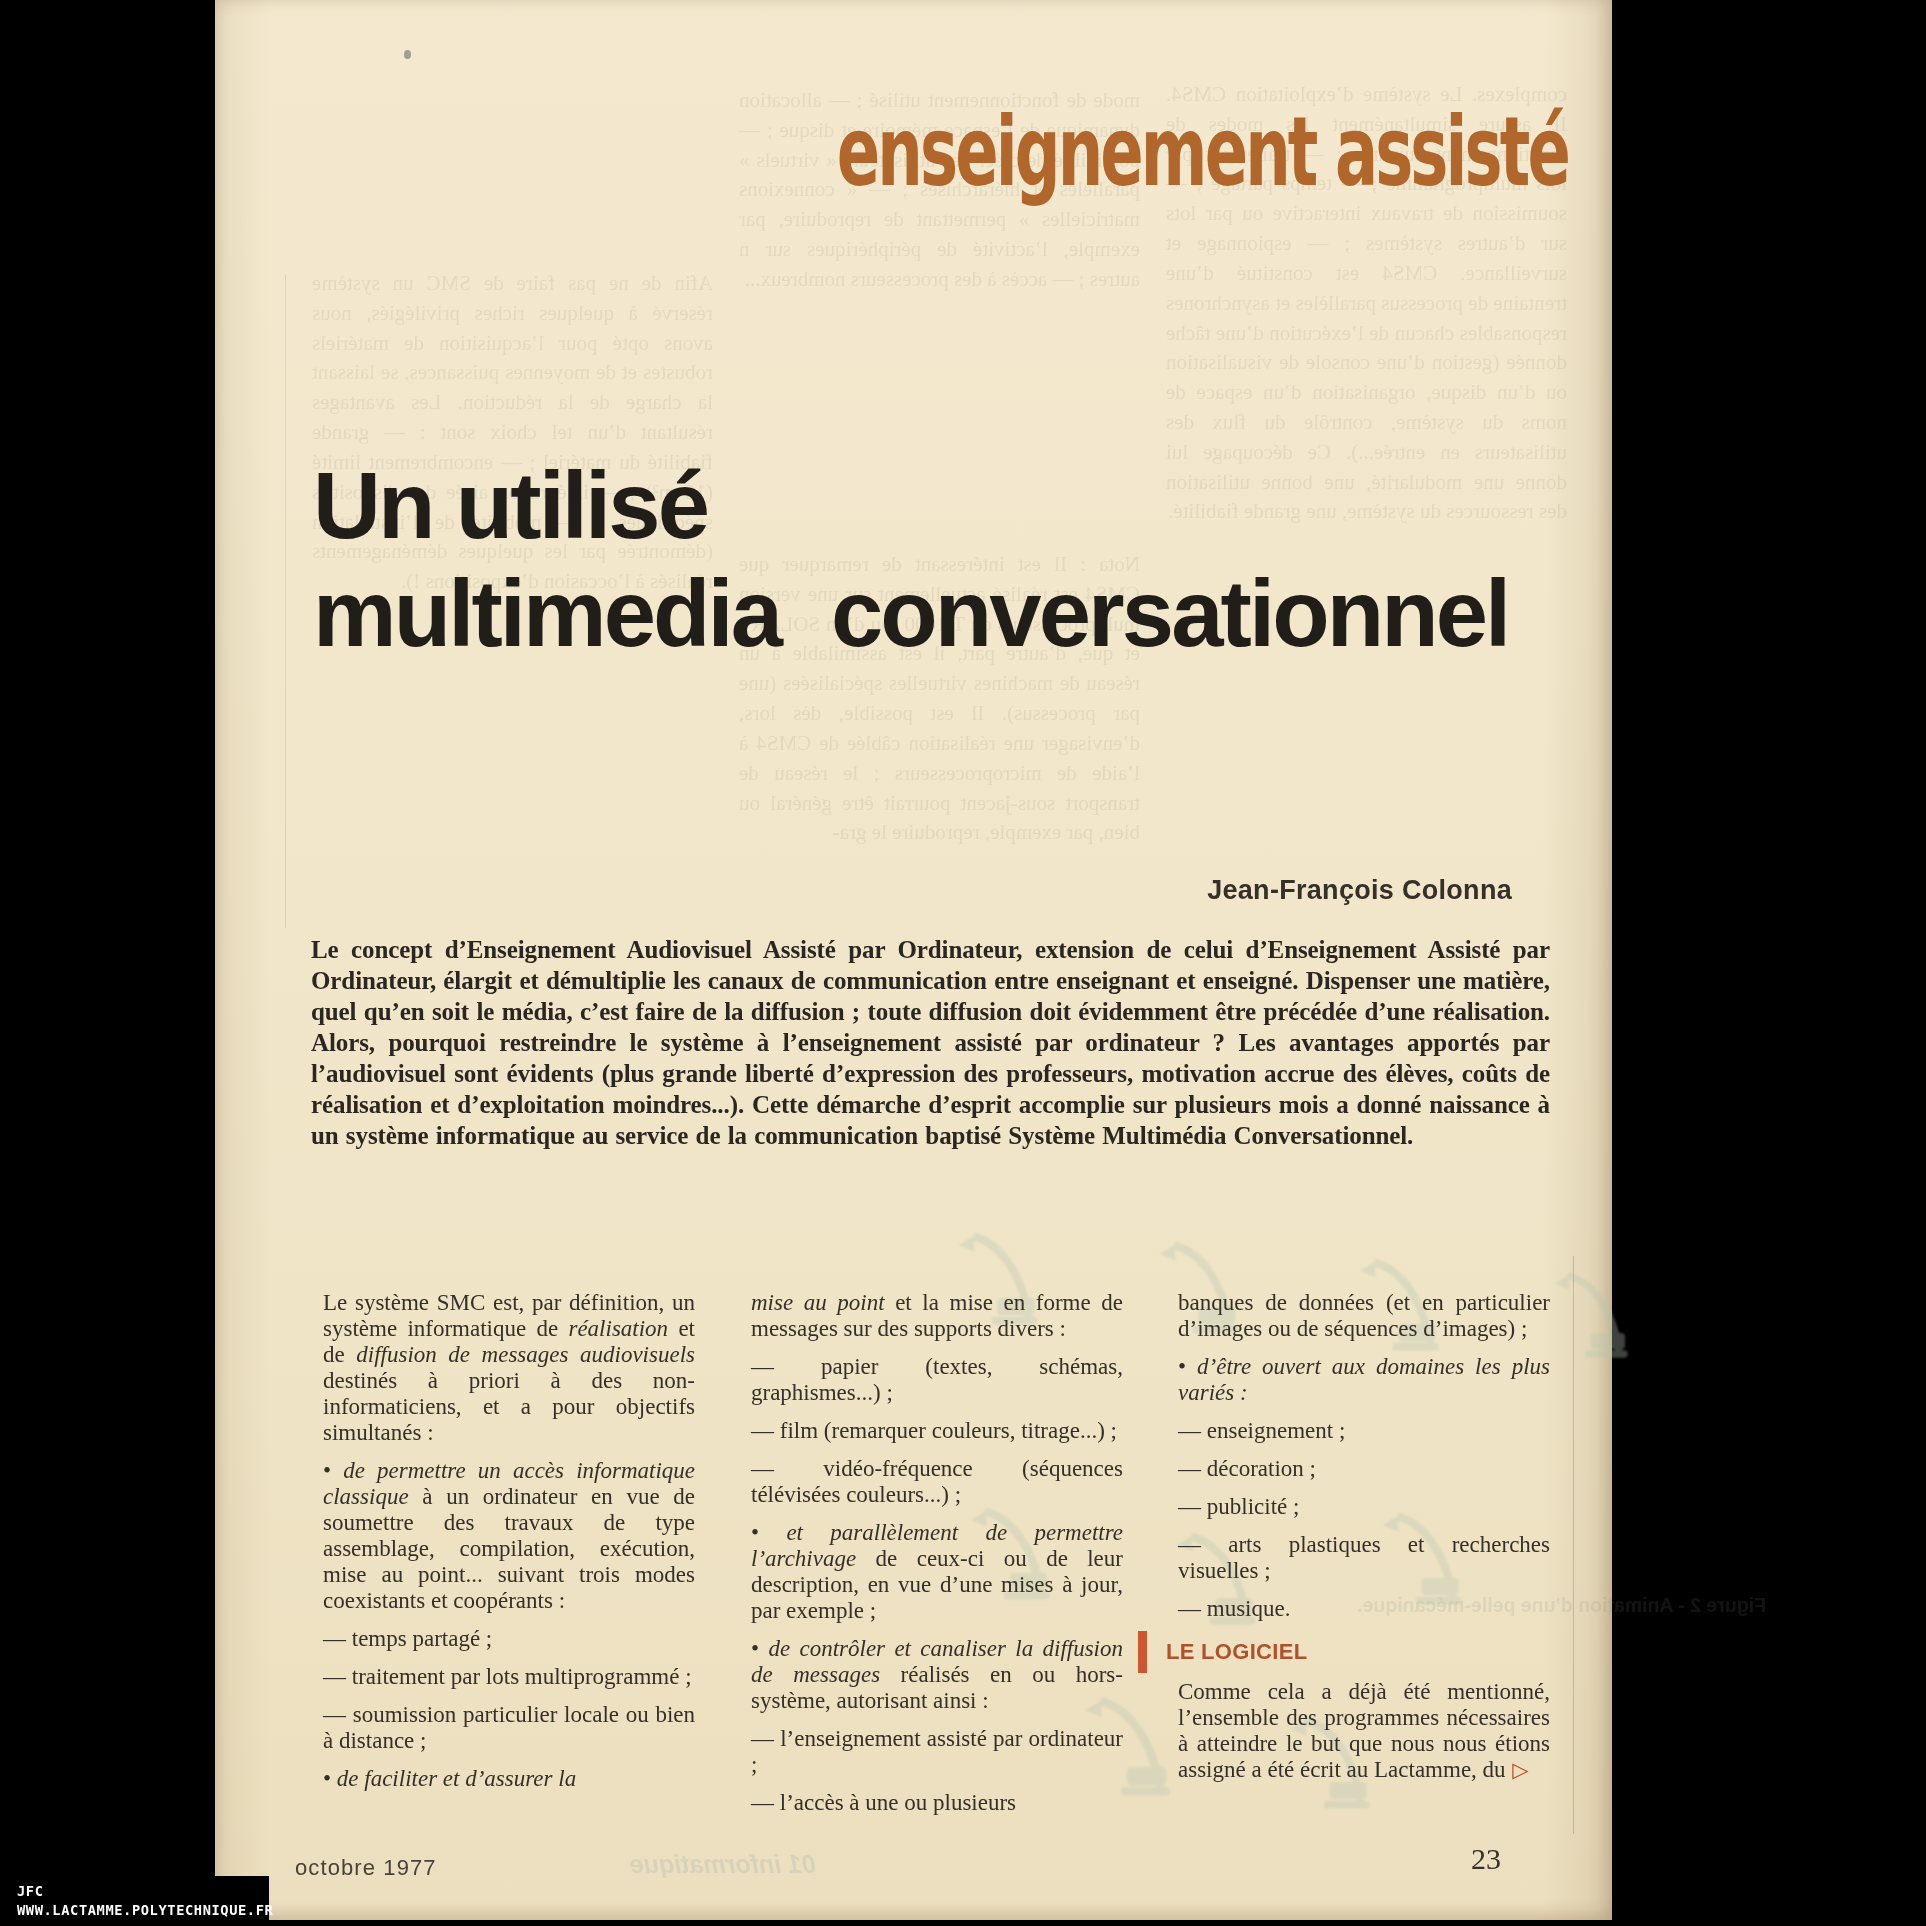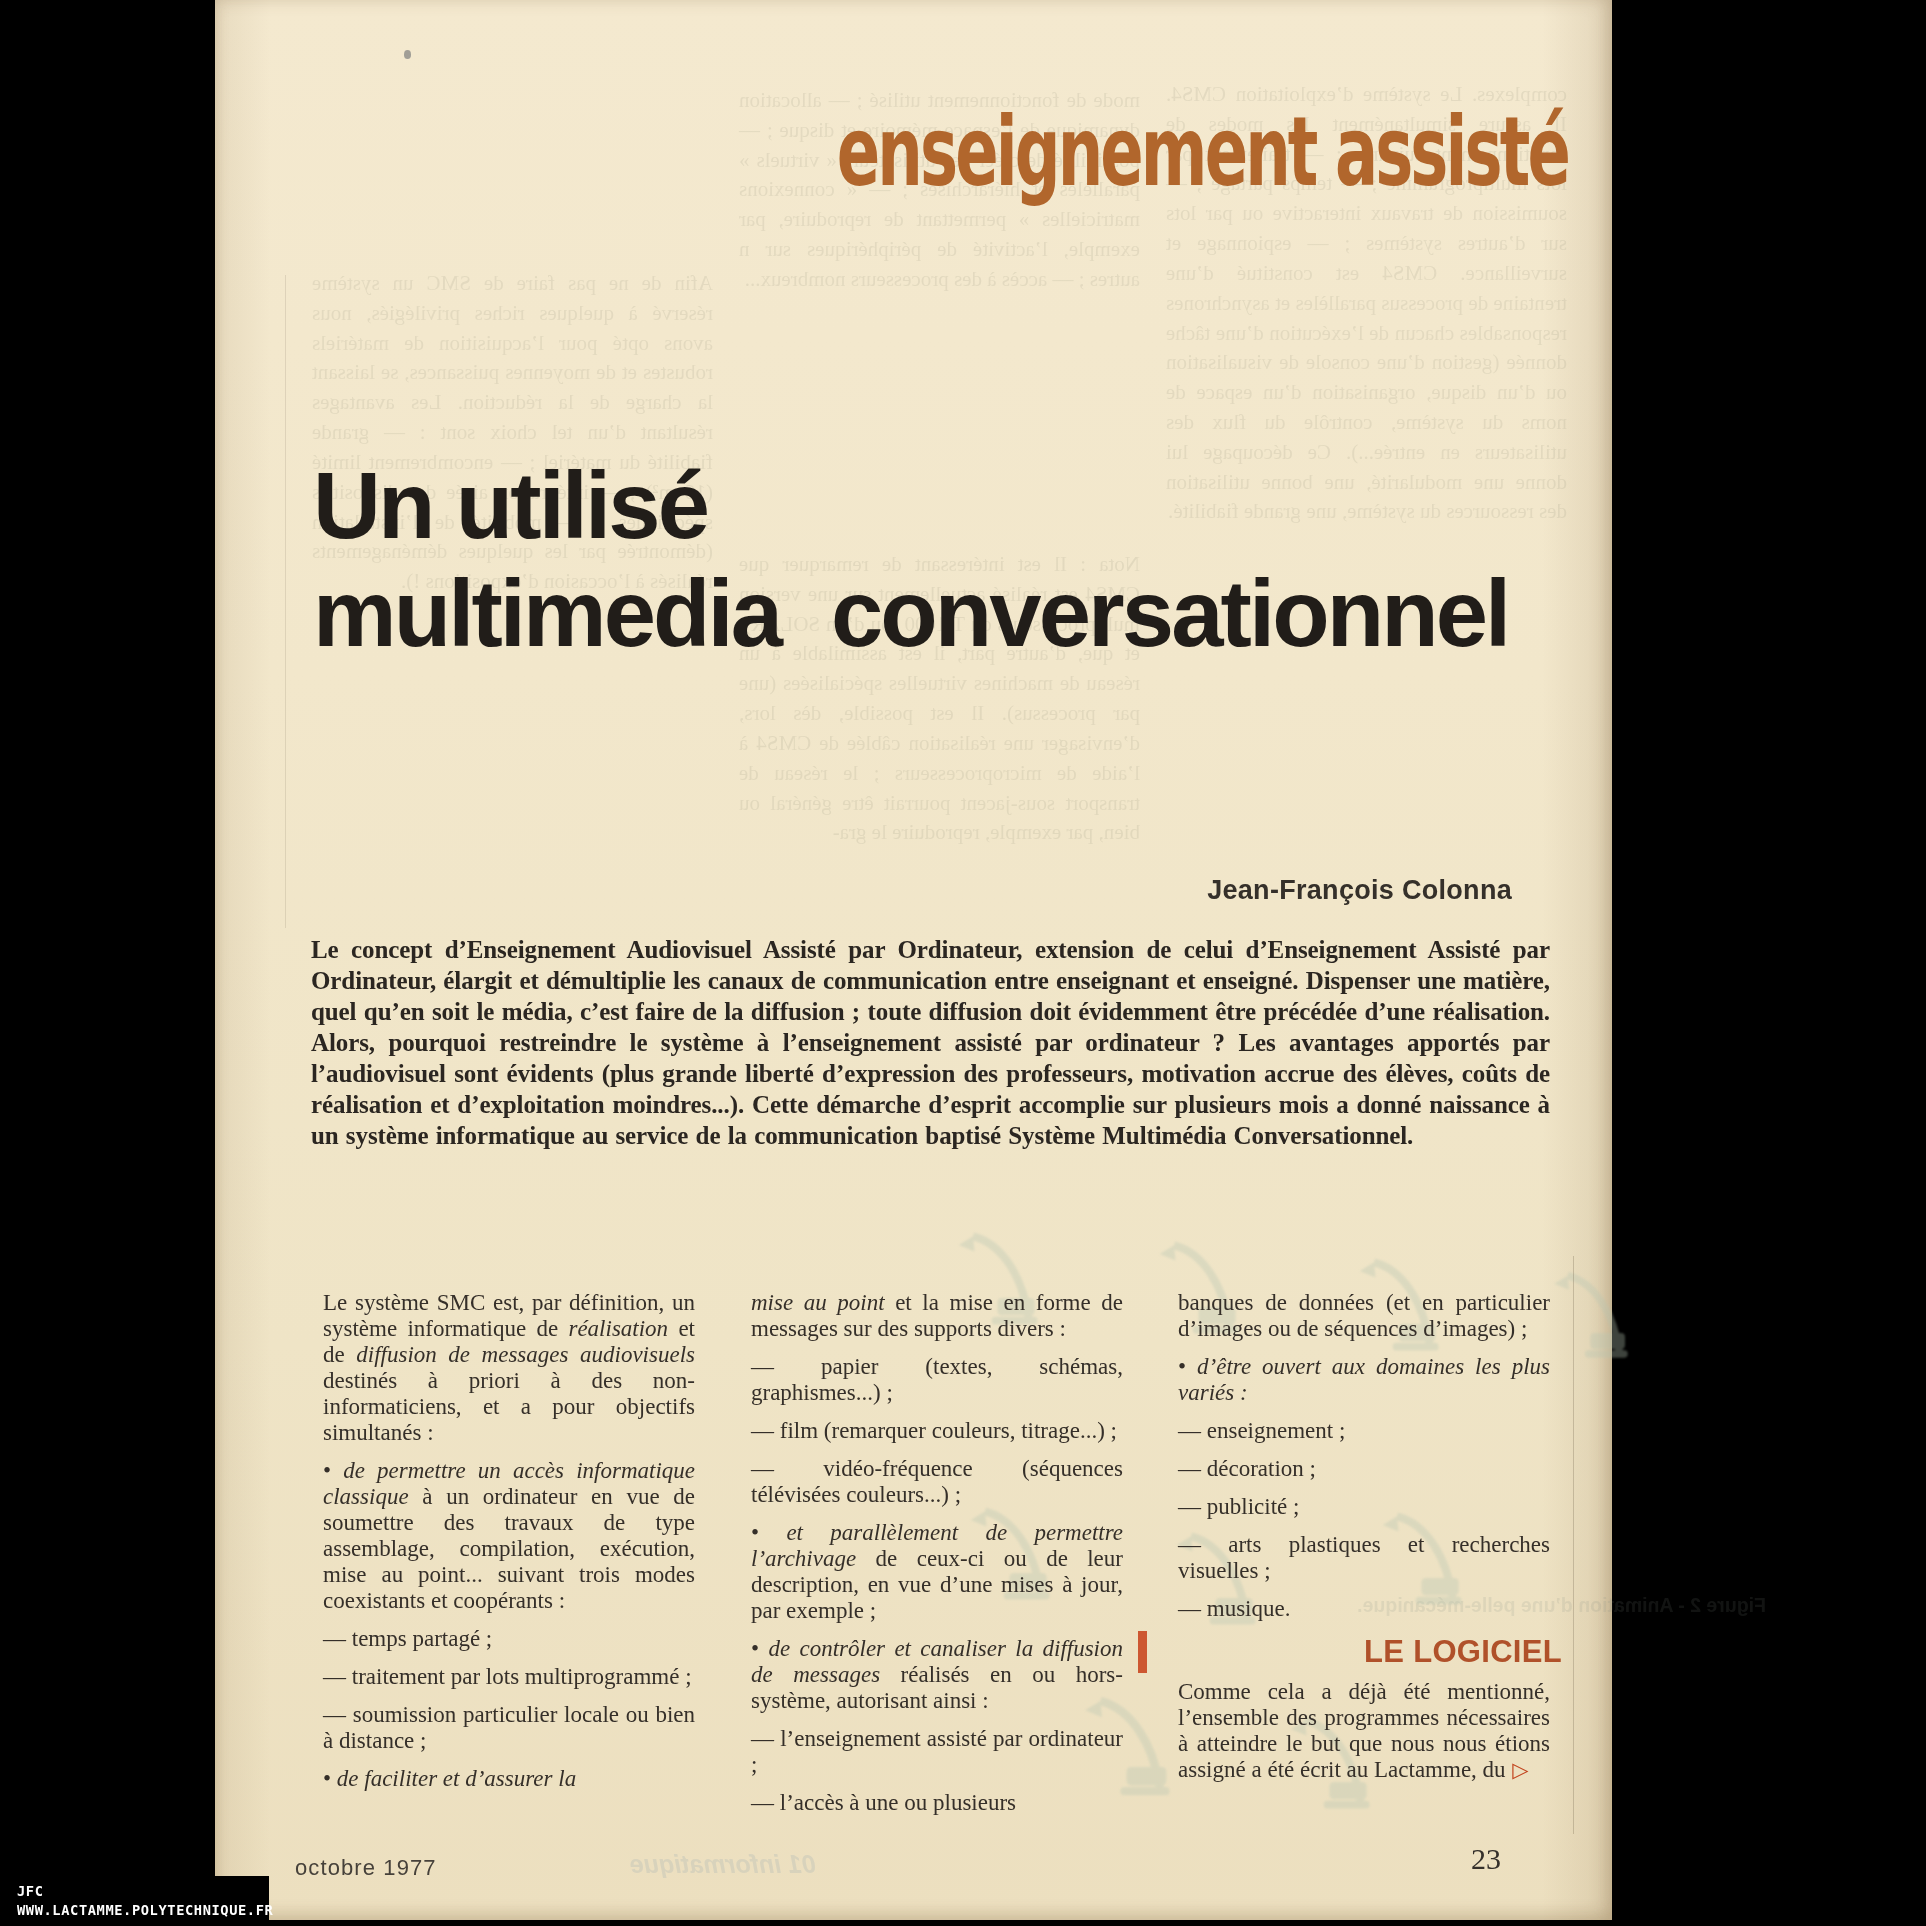--- a/index.html
+++ b/index.html
@@ -50,21 +50,21 @@
 
   .col{position:absolute;top:1278px;width:396px;
     font-size:23px;line-height:26px;color:#352f29;}
   .col1{left:96px;} .col2{left:524px;} .col3{left:951px;}
   .para{margin:12px;text-align:justify;}
   .para.bullet{margin-top:11.4px;}
   .para.dash{margin-top:9.2px;}
   .it{font-style:italic;}
   .accent{color:#c2451f;font-family:"DejaVu Sans",sans-serif;font-size:.92em;}
   .subhead{margin:17px 0 13.7px 0;font-family:"Liberation Sans",sans-serif;
-    font-weight:700;font-size:31px;letter-spacing:0.3px;color:#b0512a;text-align:right;}
+    font-weight:700;font-size:22px;letter-spacing:0.3px;color:#b0512a;}
 
   .footer-date{position:absolute;left:80px;top:1855px;
     font-family:"Liberation Sans",sans-serif;font-size:22px;color:#46413a;
     letter-spacing:1.1px;}
   .page-number{position:absolute;left:1256px;top:1842px;
     font-family:Liberation Serif, serif;font-size:30px;color:#35302b;}
 
   
   .corner-wedge{position:absolute;left:0;top:1876px;width:269px;height:50px;
     background:#000;}

